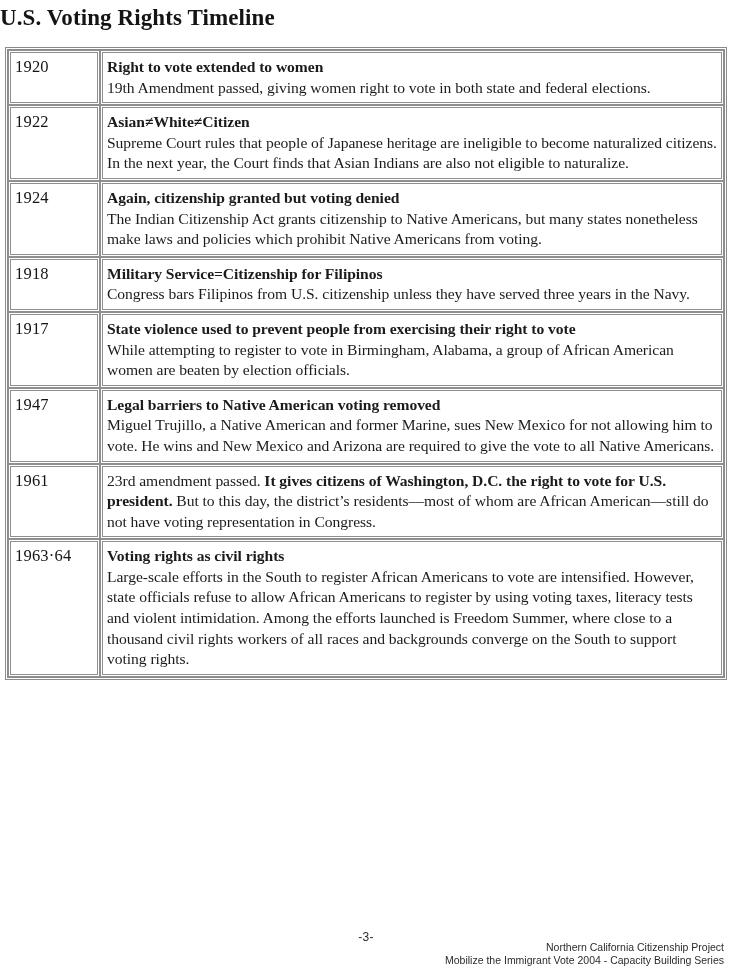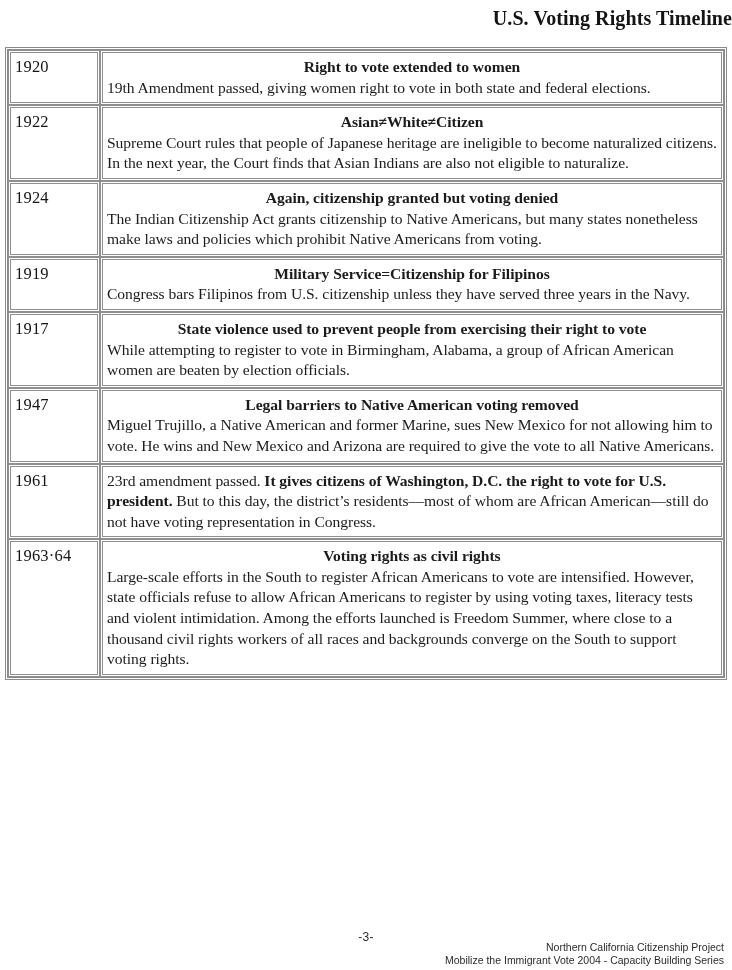--- a/index.html
+++ b/index.html
@@ -19,24 +19,24 @@
 
   .page {
     width: 732px;
     height: 970px;
     position: relative;
     box-sizing: border-box;
   }
 
   
   .doc-title {
-    text-align: right;
+    text-align: left;
     font-family: "Liberation Serif", "DejaVu Serif", serif;
     font-weight: bold;
-    font-size: 20px;
+    font-size: 23px;
     letter-spacing: 0.1px;
     margin: 0;
     padding: 5px 0 0 0;
     line-height: 26px;
     color: #141414;
   }
 
   
   .timeline-wrap {
     position: absolute;
@@ -76,21 +76,20 @@
     padding: 7px 7px 6px 6px;
     font-size: 15.6px;
     line-height: 20.6px;
     color: #1b1b1b;
   }
 
   .event-head {
     font-weight: bold;
     display: block;
     letter-spacing: -0.05px;
-    text-align: center;
   }
 
   .event-body {
     display: block;
     letter-spacing: -0.05px;
   }
 
   .event-mixed {
     display: block;
     letter-spacing: -0.05px;
@@ -156,21 +155,21 @@
 
         <tr>
           <td class="year-cell">1924</td>
           <td class="event-cell">
             <span class="event-head">Again, citizenship granted but voting denied</span>
             <span class="event-body">The Indian Citizenship Act grants citizenship to Native Americans, but many states nonetheless make laws and policies which prohibit Native Americans from voting.</span>
           </td>
         </tr>
 
         <tr>
-          <td class="year-cell">1919</td>
+          <td class="year-cell">1918</td>
           <td class="event-cell">
             <span class="event-head">Military Service=Citizenship for Filipinos</span>
             <span class="event-body">Congress bars Filipinos from U.S. citizenship unless they have served three years in the Navy.</span>
           </td>
         </tr>
 
         <tr>
           <td class="year-cell">1917</td>
           <td class="event-cell">
             <span class="event-head">State violence used to prevent people from exercising their right to vote</span>

